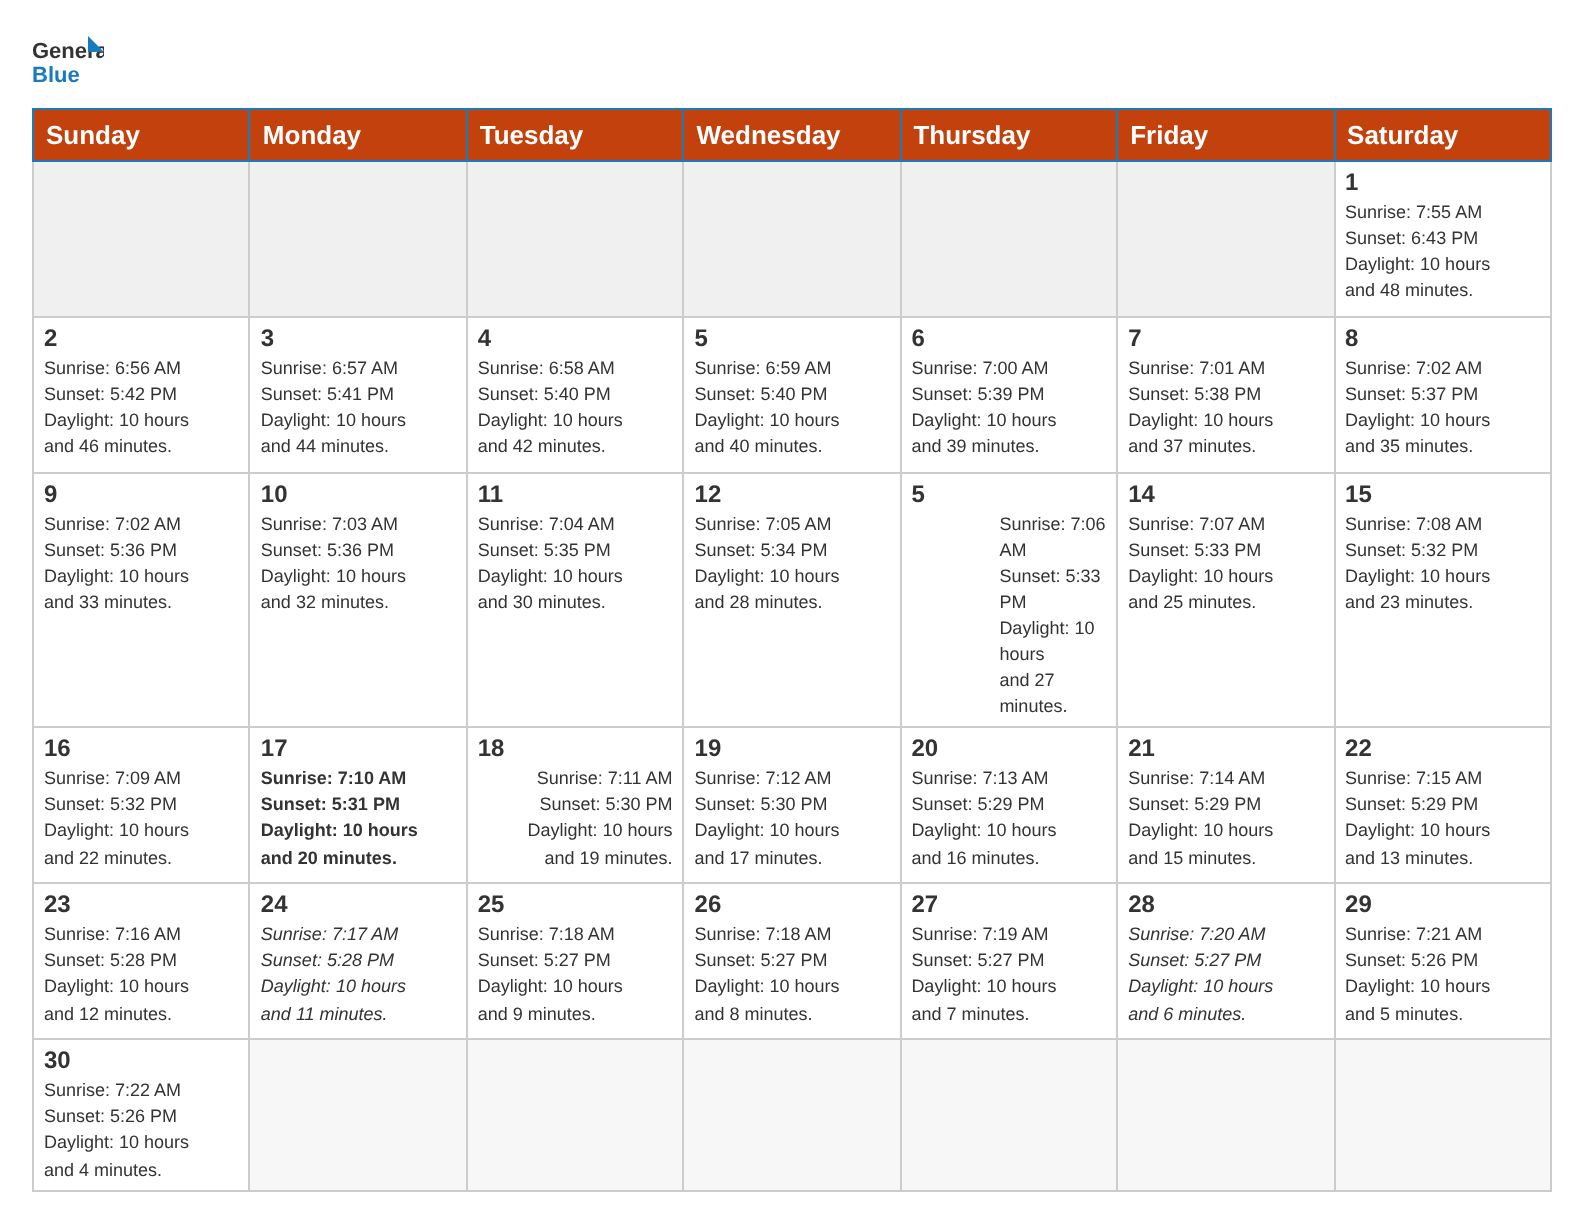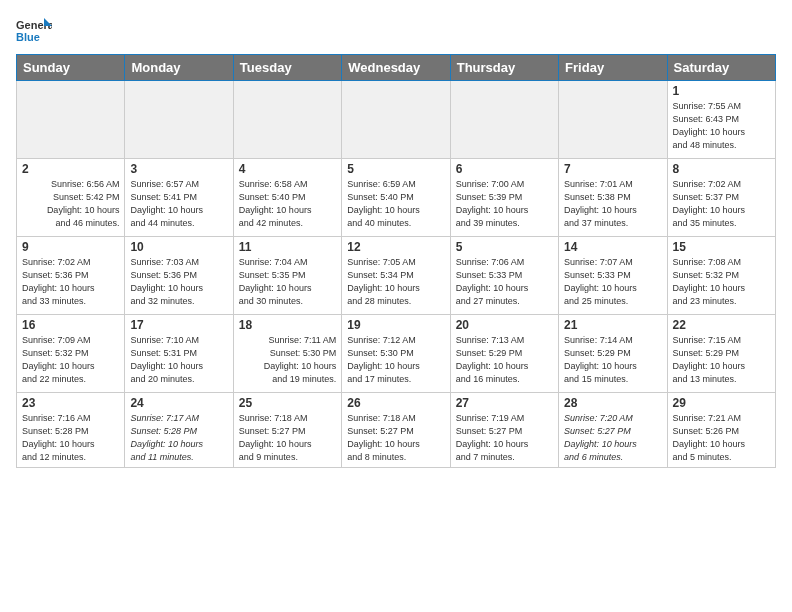--- a/index.html
+++ b/index.html
@@ -34,21 +34,21 @@
     .cal-subtitle {
       font-size: 14px;
       color: #555;
     }
     table {
       width: 100%;
       border-collapse: collapse;
       table-layout: fixed;
     }
     thead tr th {
-      background: #737373;
+      background: #c2410c;
       color: #fff;
       font-size: 13px;
       font-weight: bold;
       padding: 5px 6px;
       text-align: left;
       border: 1px solid #1a7abf;
     }
     tbody tr td {
       border: 1px solid #ccc;
       vertical-align: top;
@@ -120,21 +120,21 @@
           <span class="day-num">1</span>
           <div class="day-info" style="white-space: pre-line;">Sunrise: 7:55 AM
 Sunset: 6:43 PM
 Daylight: 10 hours
 and 48 minutes.</div>
         </td>
       </tr>
       <tr>
         <td>
           <span class="day-num">2</span>
-          <div class="day-info" style="white-space: pre-line; text-align: right;">Sunrise: 6:56 AM
+          <div class="day-info" style="white-space: pre-line;">Sunrise: 6:56 AM
 Sunset: 5:42 PM
 Daylight: 10 hours
 and 46 minutes.</div>
         </td>
         <td>
           <span class="day-num">3</span>
           <div class="day-info" style="white-space: pre-line;">Sunrise: 6:57 AM
 Sunset: 5:41 PM
 Daylight: 10 hours
 and 44 minutes.</div>
@@ -199,21 +199,21 @@
         </td>
         <td>
           <span class="day-num">12</span>
           <div class="day-info" style="white-space: pre-line;">Sunrise: 7:05 AM
 Sunset: 5:34 PM
 Daylight: 10 hours
 and 28 minutes.</div>
         </td>
         <td>
           <span class="day-num">5</span>
-          <div class="day-info" style="white-space: pre-line;">Sunrise: 7:06 AM
+          <div class="day-info" style="white-space: pre-line; margin-left: 44px;">Sunrise: 7:06 AM
 Sunset: 5:33 PM
 Daylight: 10 hours
 and 27 minutes.</div>
         </td>
         <td>
           <span class="day-num">14</span>
           <div class="day-info" style="white-space: pre-line;">Sunrise: 7:07 AM
 Sunset: 5:33 PM
 Daylight: 10 hours
 and 25 minutes.</div>
@@ -229,21 +229,21 @@
       <tr>
         <td>
           <span class="day-num">16</span>
           <div class="day-info" style="white-space: pre-line;">Sunrise: 7:09 AM
 Sunset: 5:32 PM
 Daylight: 10 hours
 and 22 minutes.</div>
         </td>
         <td>
           <span class="day-num">17</span>
-          <div class="day-info" style="white-space: pre-line;">Sunrise: 7:10 AM
+          <div class="day-info" style="white-space: pre-line; font-weight: bold;">Sunrise: 7:10 AM
 Sunset: 5:31 PM
 Daylight: 10 hours
 and 20 minutes.</div>
         </td>
         <td>
           <span class="day-num">18</span>
           <div class="day-info" style="white-space: pre-line; text-align: right;">Sunrise: 7:11 AM
 Sunset: 5:30 PM
 Daylight: 10 hours
 and 19 minutes.</div>
@@ -320,15 +320,30 @@
 Daylight: 10 hours
 and 6 minutes.</div>
         </td>
         <td>
           <span class="day-num">29</span>
           <div class="day-info" style="white-space: pre-line;">Sunrise: 7:21 AM
 Sunset: 5:26 PM
 Daylight: 10 hours
 and 5 minutes.</div>
         </td>
+      </tr>
+      <tr>
+        <td>
+          <span class="day-num">30</span>
+          <div class="day-info" style="white-space: pre-line;">Sunrise: 7:22 AM
+Sunset: 5:26 PM
+Daylight: 10 hours
+and 4 minutes.</div>
+        </td>
+        <td class="empty"></td>
+        <td class="empty"></td>
+        <td class="empty"></td>
+        <td class="empty"></td>
+        <td class="empty"></td>
+        <td class="empty"></td>
       </tr>
     </tbody>
 </table>
 
 </body></html>

